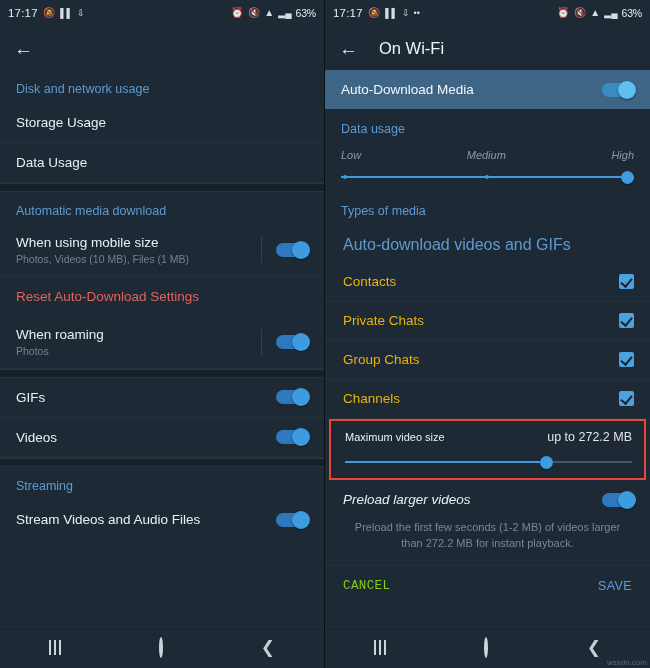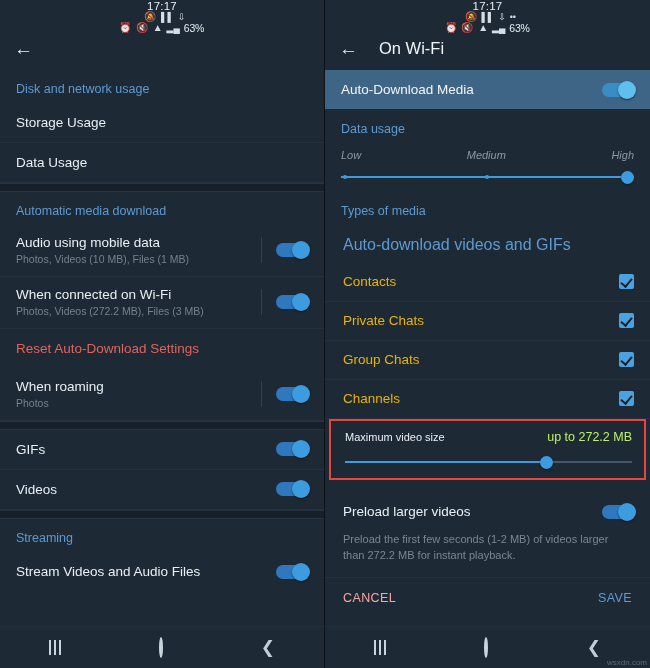--- a/index.html
+++ b/index.html
@@ -18,21 +18,20 @@
   }
   .phone.left { border-right: 1px solid #0c1116; }
 
   
   .statusbar {
     height: 26px;
     display: flex; align-items: center;
     padding: 0 8px;
     color: #e6edf3; font-size: 11px;
     background: #1d2a35;
-    flex-direction: column;
   }
   .statusbar .clock { font-size: 11.5px; letter-spacing: .2px; }
   .statusbar .left-icons { display: flex; align-items: center; gap: 4px; margin-left: 6px; }
   .statusbar .spacer { flex: 1; }
   .statusbar .right-icons { display: flex; align-items: center; gap: 4px; }
   .ico { font-size: 10px; line-height: 1; opacity: .92; }
   .ico.sm { font-size: 9px; }
   .battery { font-size: 10.5px; letter-spacing: -.2px; }
 
   
@@ -144,37 +143,39 @@
     transform: rotate(40deg);
   }
 
   .highlight {
     border: 2px solid #e8453c;
     margin: 0 4px;
     padding: 9px 12px 8px 14px;
   }
   .maxrow { display: flex; align-items: baseline; }
   .maxrow .lbl { flex: 1; color: #e9eff4; font-size: 11px; }
-  .maxrow .val { color: #bef264; font-size: 12.5px; }
+  .maxrow .val { color: #e5e5e5; font-size: 12.5px; }
 
   .preload-row {
     display: flex; align-items: center;
-    padding: 24px 16px 13px 18px;
+    padding: 12px 16px 13px 18px;
+    font-style: italic;
   }
   .preload-row .lbl { flex: 1; color: #e9eff4; font-size: 13.5px; }
   .note {
     color: #798793; font-size: 11px; line-height: 1.45;
     padding: 0 18px 13px 18px;
+    text-align: center;
   }
   .actions {
     display: flex; align-items: center;
     padding: 13px 18px 14px 18px;
     border-top: 1px solid #25323e;
   }
-  .actions .cancel { color: #fca5a5; font-size: 12.5px; letter-spacing: .4px; }
+  .actions .cancel { color: #84cc16; font-size: 12.5px; letter-spacing: .4px; font-family: Liberation Mono, monospace; }
   .actions .sp { flex: 1; }
   .actions .save { color: #5e9ad2; font-size: 12.5px; letter-spacing: .4px; }
 
   
   .navbar {
     position: absolute; bottom: 0; left: 0; right: 0;
     height: 42px; background: #1d2a35;
     display: flex; align-items: center; justify-content: space-around;
     border-top: 1px solid #22303b;
   }
@@ -227,30 +228,22 @@
       <div class="texts">
         <div class="t1">Data Usage</div>
       </div>
     </div>
 
     <div class="divider-thick"></div>
 
     <div class="section-hd">Automatic media download</div>
     <div class="row">
       <div class="texts">
-        <div class="t1">Audio using mobile data</div>
+        <div class="t1">When using mobile size</div>
         <div class="t2">Photos, Videos (10 MB), Files (1 MB)</div>
-      </div>
-      <div class="vbar"></div>
-      <div class="toggle"></div>
-    </div>
-    <div class="row">
-      <div class="texts">
-        <div class="t1">When connected on Wi-Fi</div>
-        <div class="t2">Photos, Videos (272.2 MB), Files (3 MB)</div>
       </div>
       <div class="vbar"></div>
       <div class="toggle"></div>
     </div>
     <div class="row noborder">
       <div class="texts">
         <div class="danger">Reset Auto-Download Settings</div>
       </div>
     </div>
     <div class="row">

